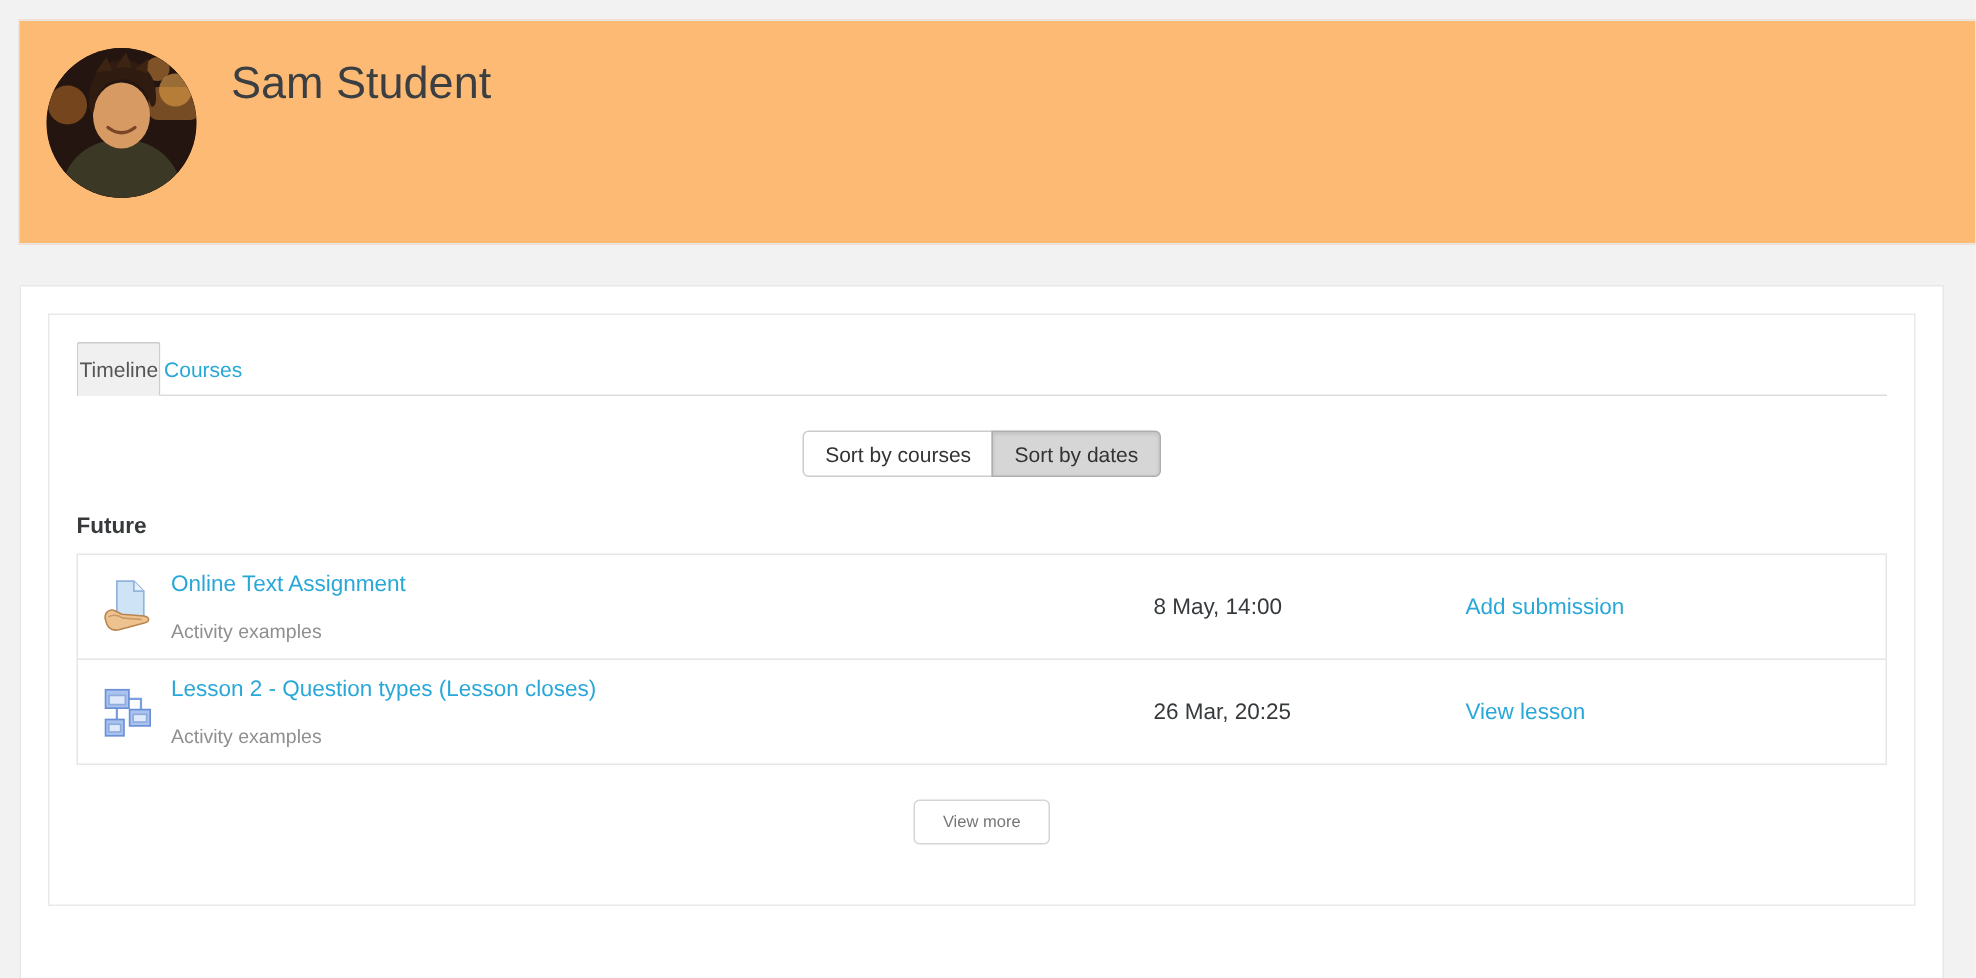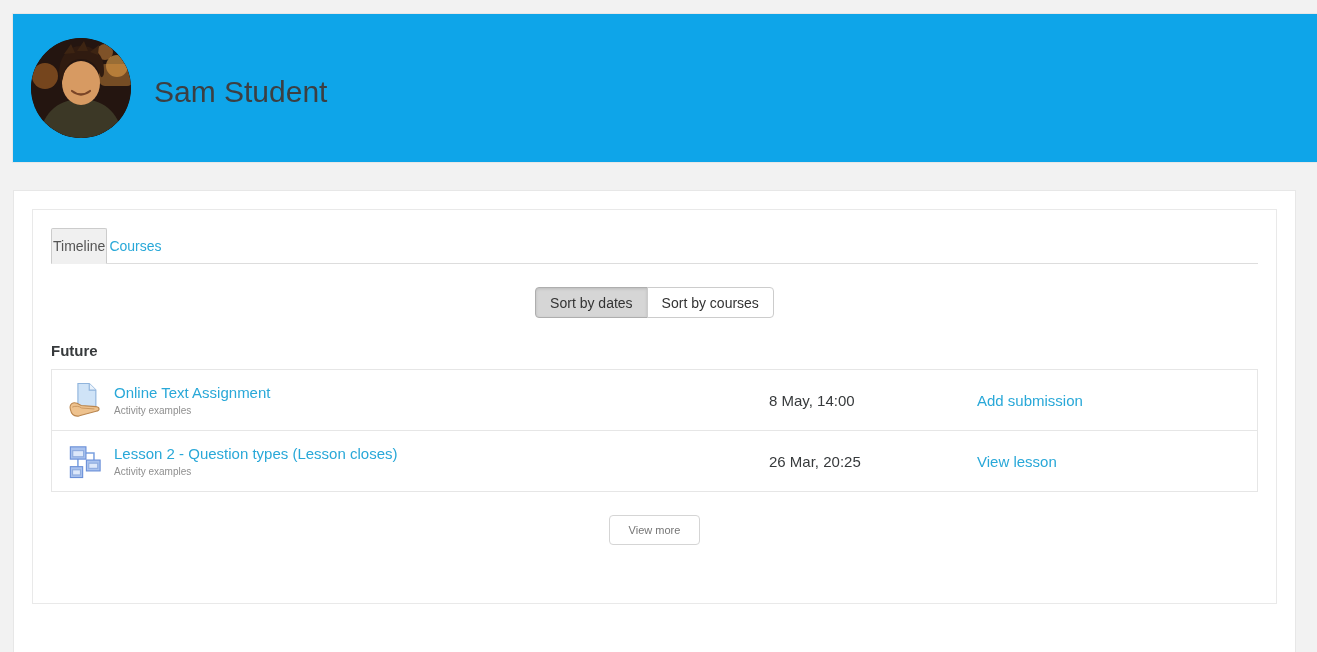--- a/index.html
+++ b/index.html
@@ -17,26 +17,26 @@
     background: var(--page-bg);
     font-family: "Liberation Sans", "DejaVu Sans", sans-serif;
     color: var(--text-dark);
   }
   a { color: var(--link); text-decoration: none; cursor: pointer; }
 
   
   .header-card {
     margin: 13px 0 0 12px;
     height: 150px;
-    background: #0ea5e9;
+    background: #fdba74;
     border: 1px solid var(--card-border);
     border-right: none;
     padding: 18px;
     display: flex;
-    align-items: center;
+    align-items: flex-start;
   }
   .avatar {
     width: 100px; height: 100px;
     border-radius: 50%;
     overflow: hidden;
     flex: none;
     background: #1d130d;
   }
   .avatar svg { display: block; width: 100%; height: 100%; }
   .user-name {
@@ -132,21 +132,21 @@
   .event-row + .event-row { margin-top: -1px; }
   .event-main {
     display: flex;
     align-items: center;
     width: 701px;
     flex: none;
   }
   .event-icon { width: 34px; height: 38px; margin-right: 12px; flex: none; }
   .event-icon svg { display: block; width: 100%; height: 100%; }
   .event-title { font-size: 15px; line-height: 1.25; }
-  .event-course { font-size: 10px; color: var(--text-muted); margin-top: 3px; }
+  .event-course { font-size: 13px; color: var(--text-muted); margin-top: 13px; }
   .event-due {
     width: 208px; flex: none;
     font-size: 15px; color: var(--text-dark);
   }
   .event-action { flex: 1; font-size: 15px; }
 
   
   .view-more-wrap { text-align: center; margin-top: 23px; }
   .view-more {
     font-family: inherit;
@@ -190,22 +190,22 @@
 <div class="main-card">
   <div class="overview-box">
 
 
     <div class="tabs">
       <div class="tab active">Timeline</div>
       <div class="tab">Courses</div>
     </div>
 
     <div class="sort-group">
+      <button class="sort-btn">Sort by courses</button>
       <button class="sort-btn active">Sort by dates</button>
-      <button class="sort-btn">Sort by courses</button>
     </div>
 
     <h3 class="section-heading">Future</h3>
 
     <div class="event-row">
       <div class="event-main">
         <span class="event-icon">
           <svg viewBox="0 0 36 40" aria-hidden="true">
             <path d="M10.5 2.5 h12 l7 7 v18.5 h-19 Z" fill="#cfe3f7" stroke="#90b4dc" stroke-width="1.2"></path>
             <path d="M22.5 2.5 v7 h7" fill="#eaf2fb" stroke="#90b4dc" stroke-width="1.2"></path>

